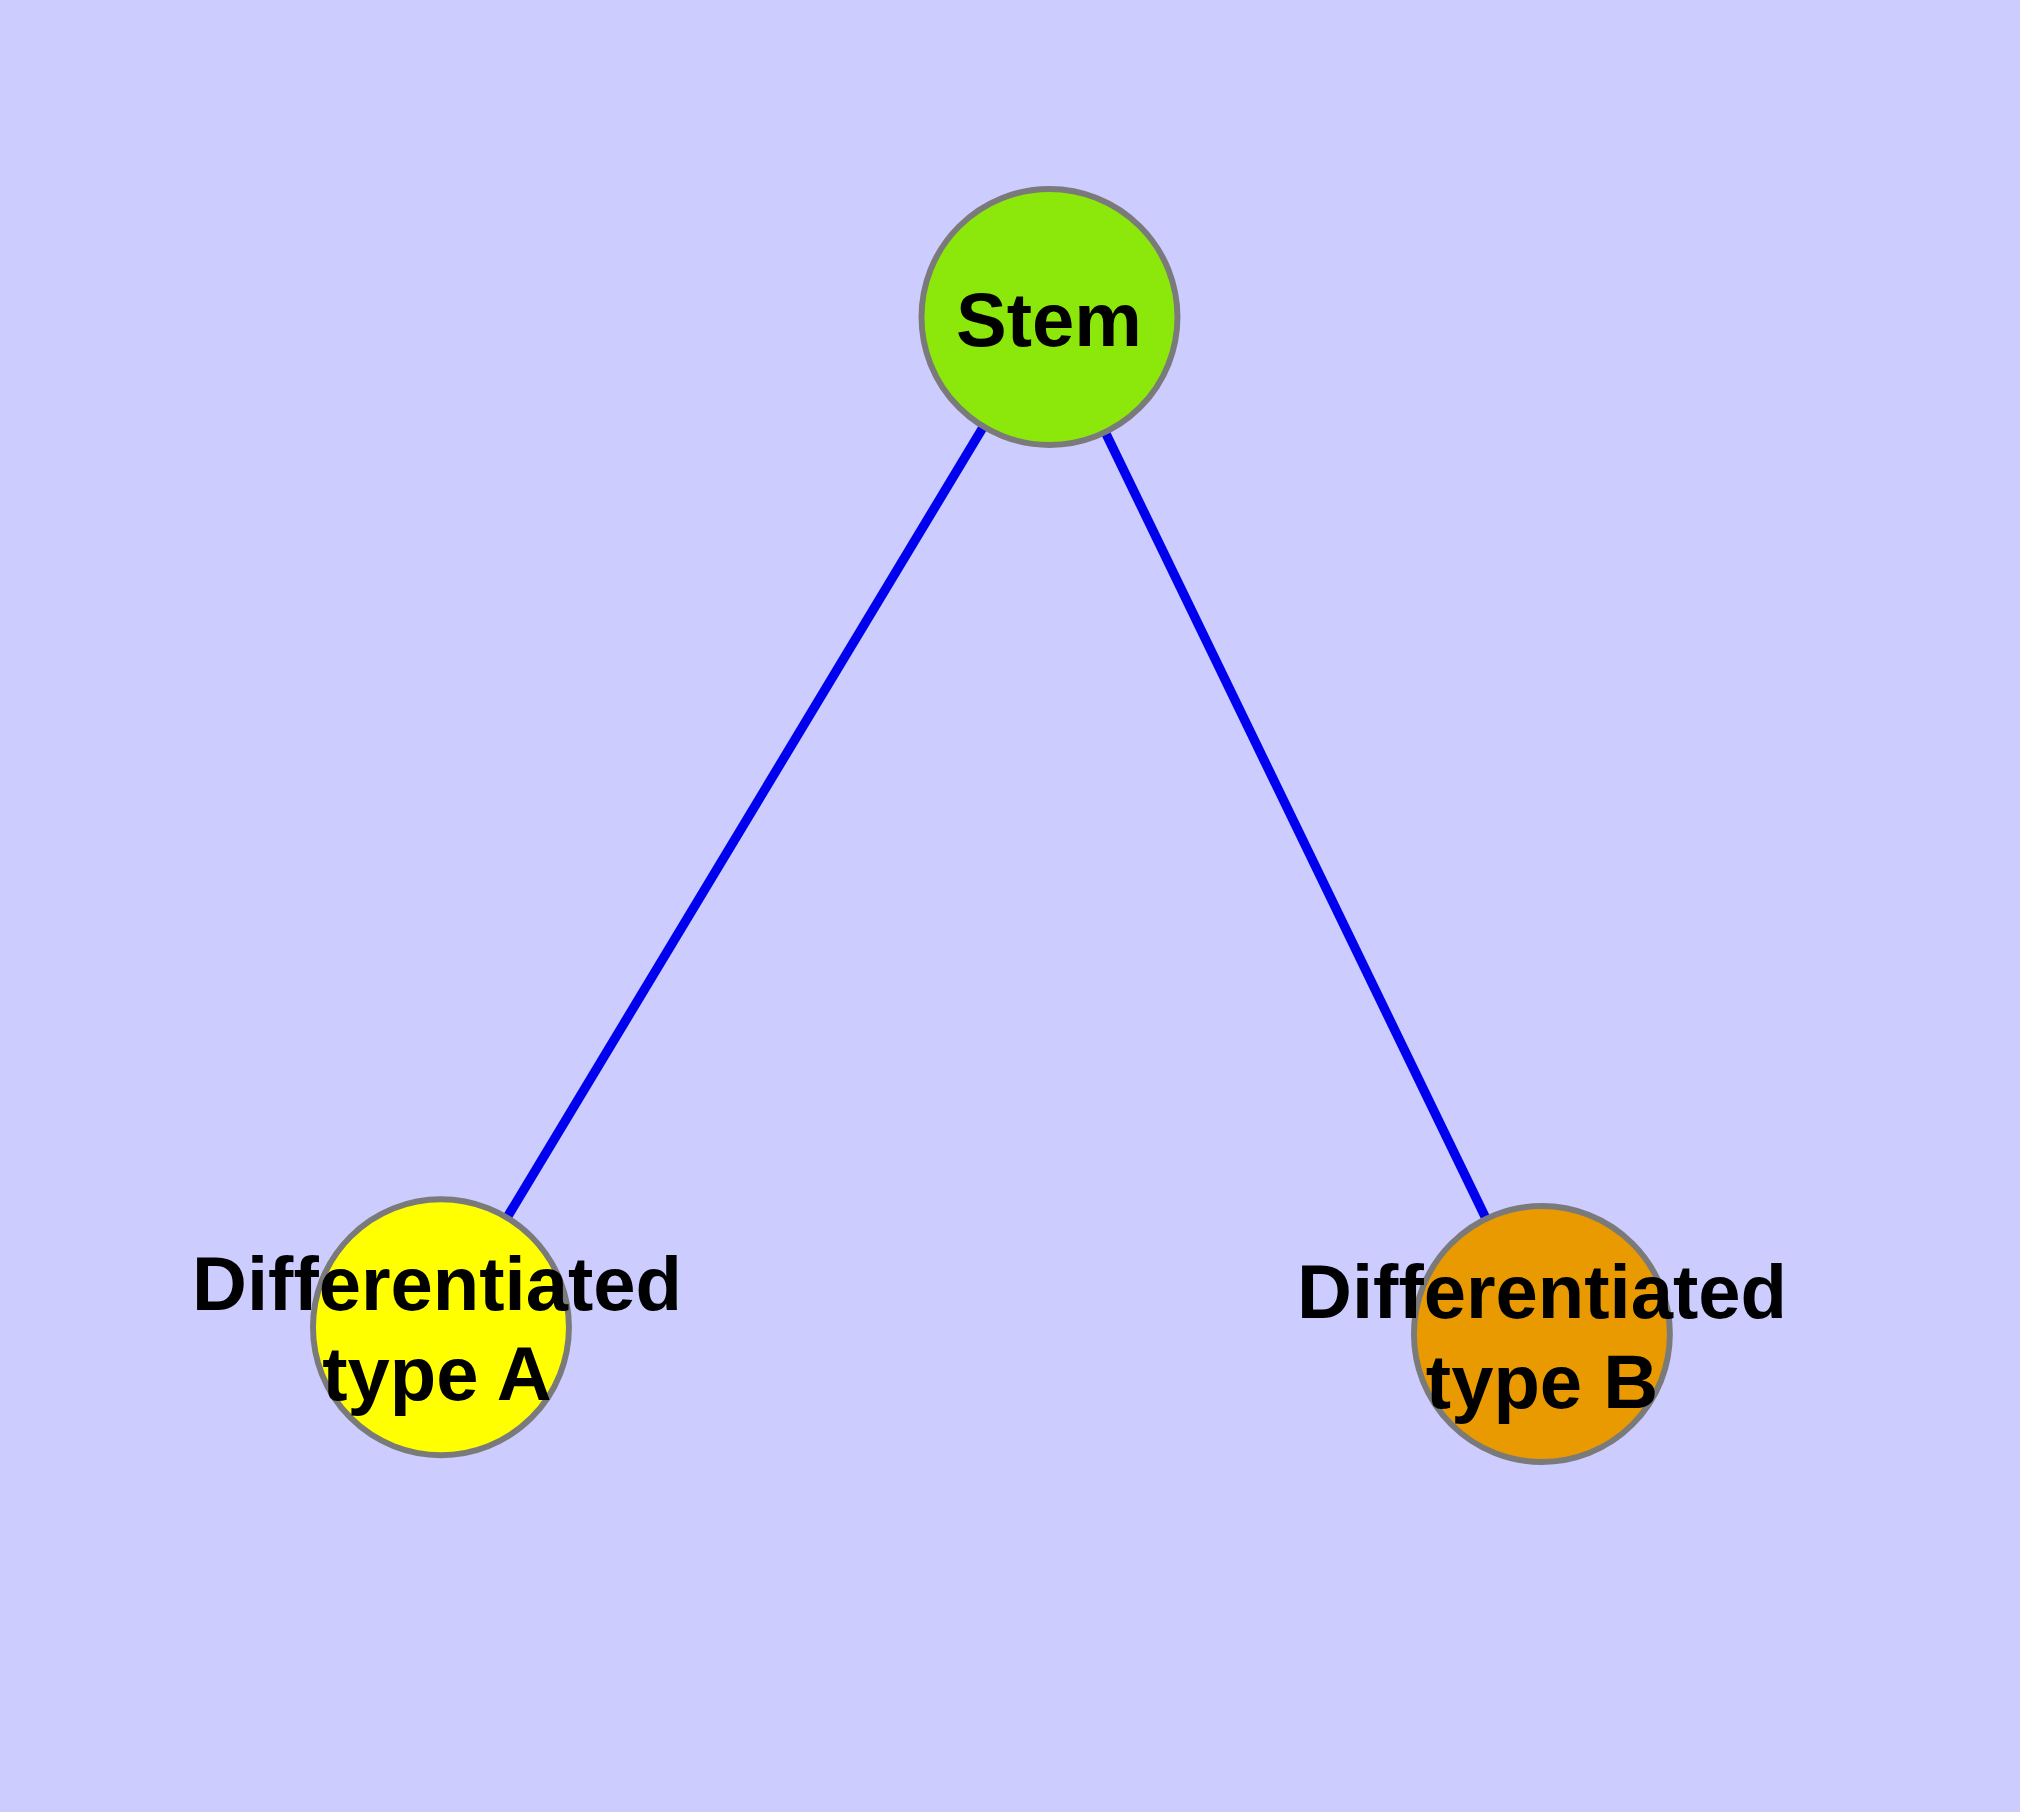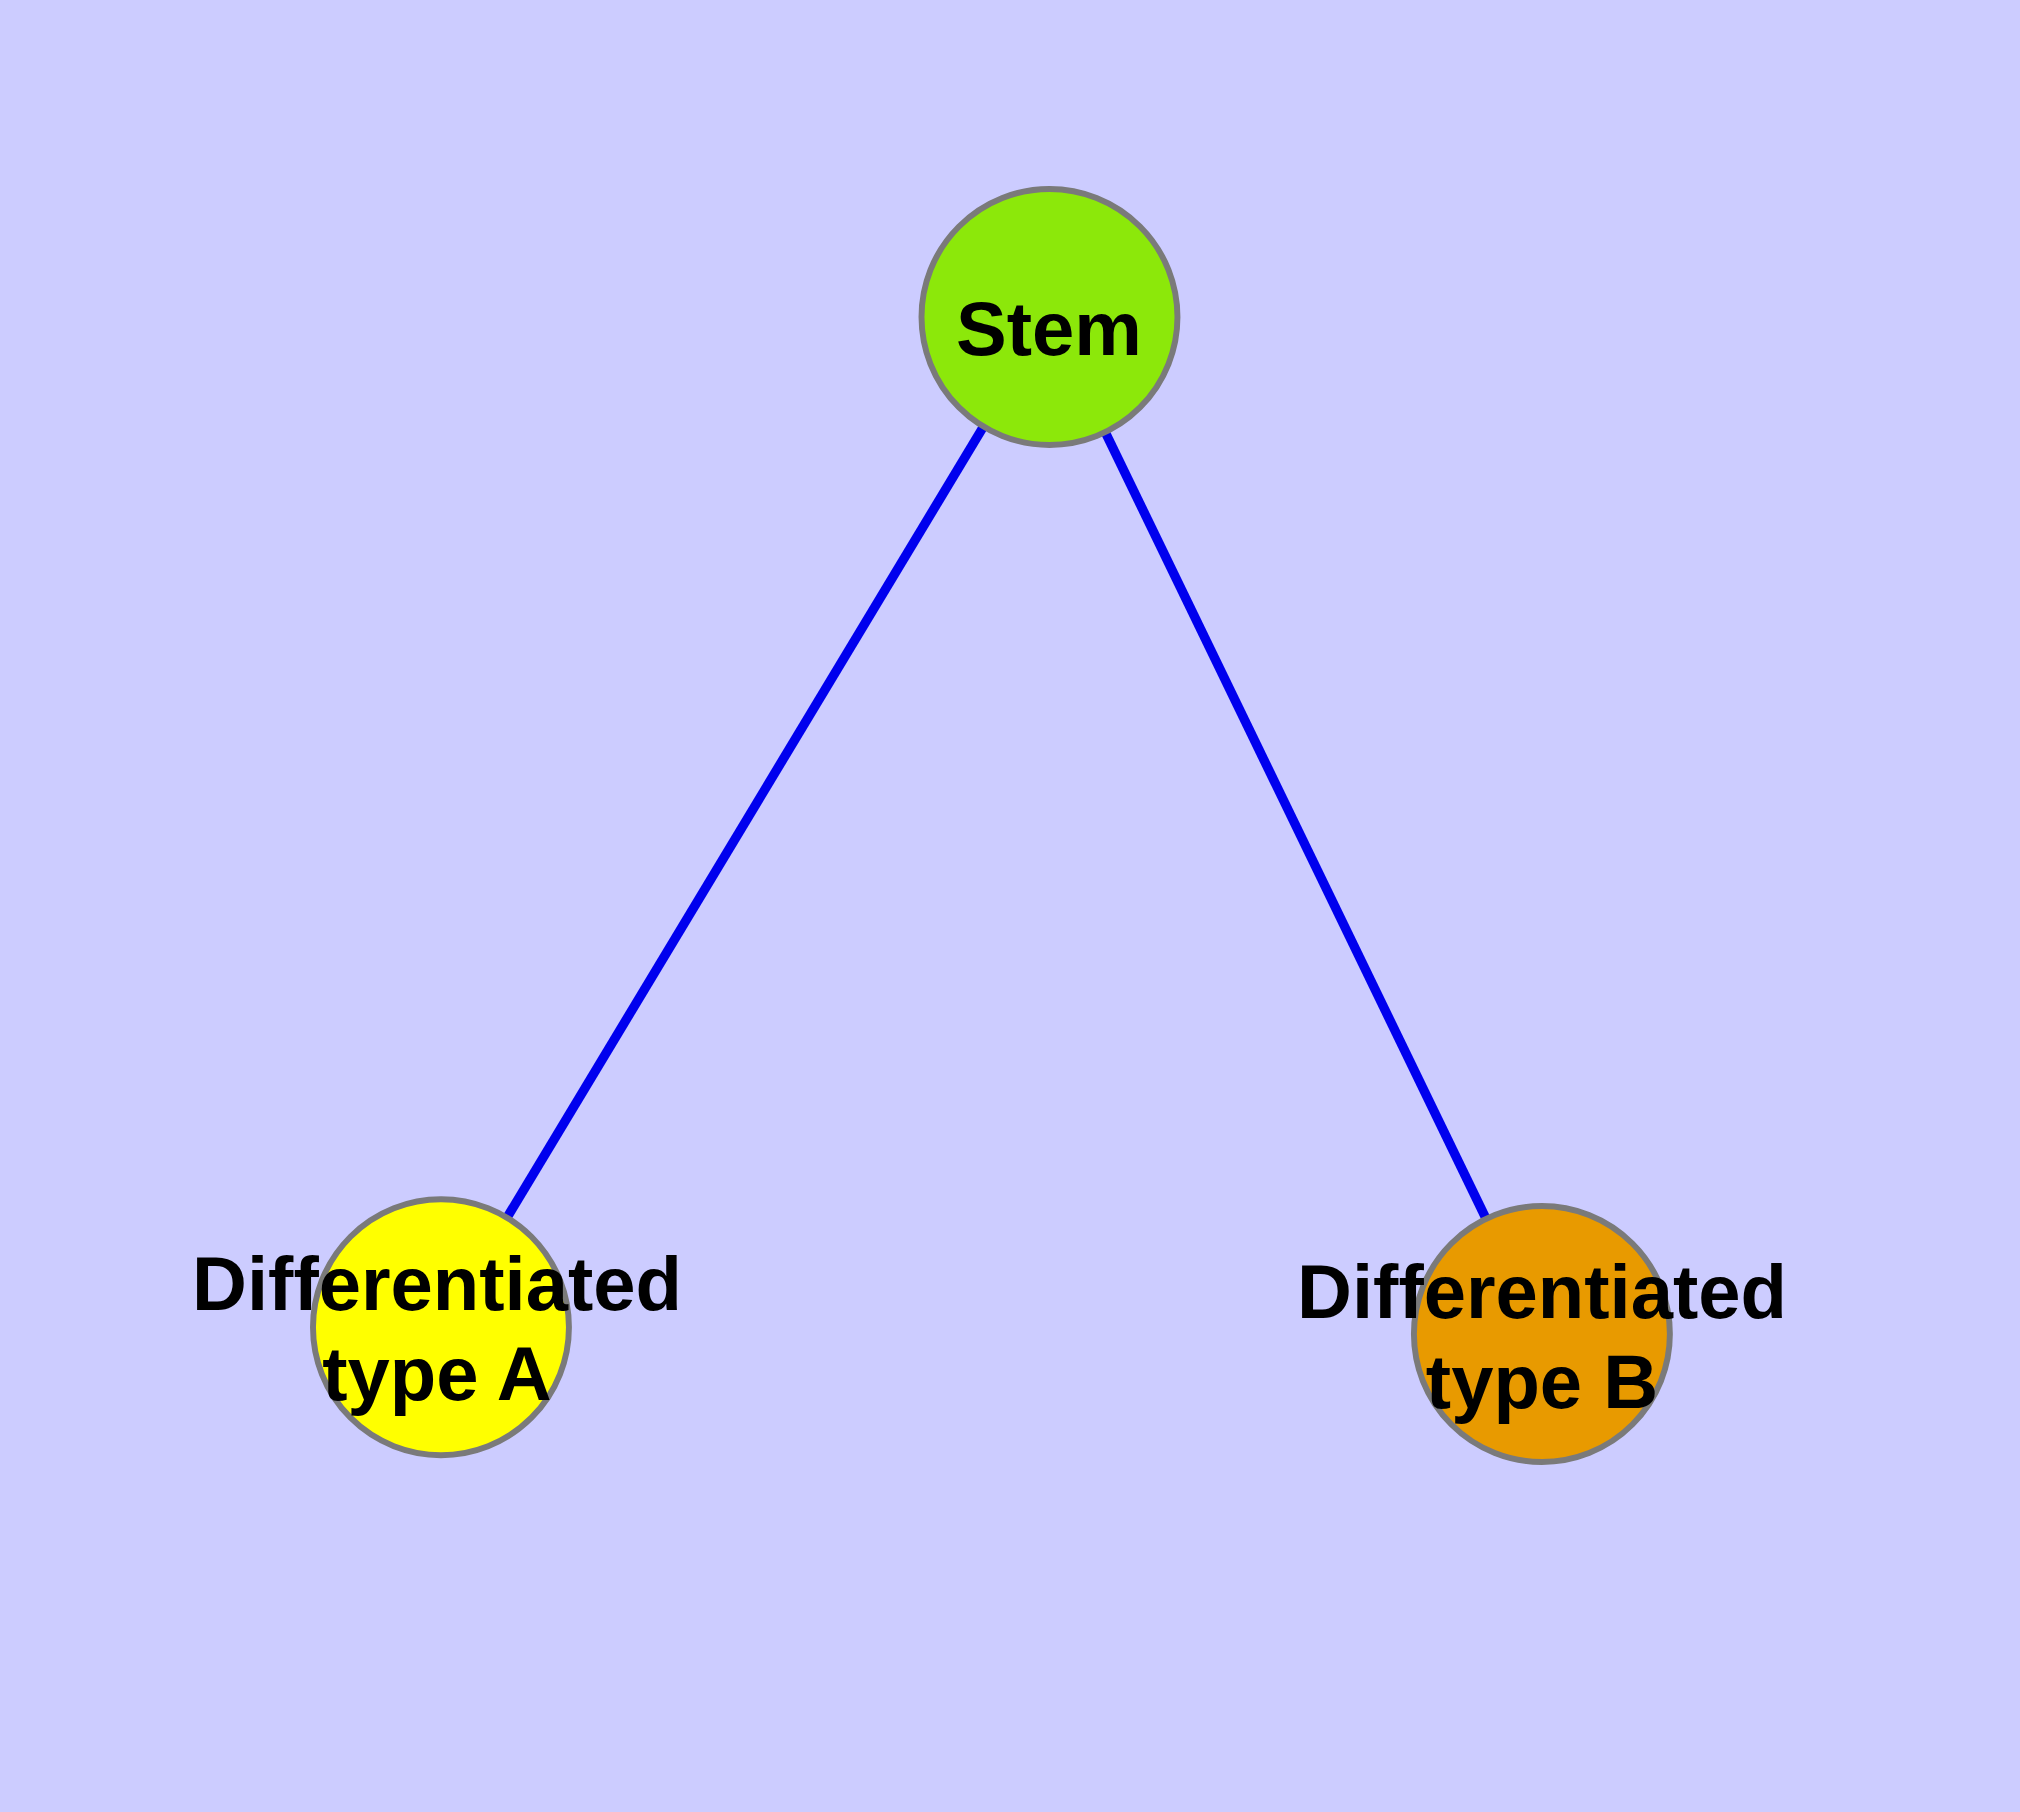--- a/index.html
+++ b/index.html
@@ -48,21 +48,21 @@
   <svg class="graph-svg" width="2021" height="1812" viewBox="0 0 2384 2138">
 
     <line x1="1238" y1="374" x2="520" y2="1566" class="edge" stroke="#0000EE"></line>
     <line x1="1238" y1="374" x2="1819" y2="1574" class="edge" stroke="#0000EE"></line>
 
     <circle cx="1238" cy="374" r="151" class="node-circle" fill="#8CE80A"></circle>
     <circle cx="520" cy="1566" r="151" class="node-circle" fill="#FFFF00"></circle>
     <circle cx="1819" cy="1574" r="151" class="node-circle" fill="#E89A00"></circle>
   </svg>
 
-  <div class="node-label" style="left:1049px; top:320px;margin-top:9px;">Stem</div>
+  <div class="node-label" style="left:1049px; top:320px;">Stem</div>
 
   <div class="node-label" style="left:437px; top:1329px;">Differentiated
 type A</div>
 
   <div class="node-label" style="left:1542px; top:1337px;">Differentiated
 type B</div>
 
 </div>
 
 

